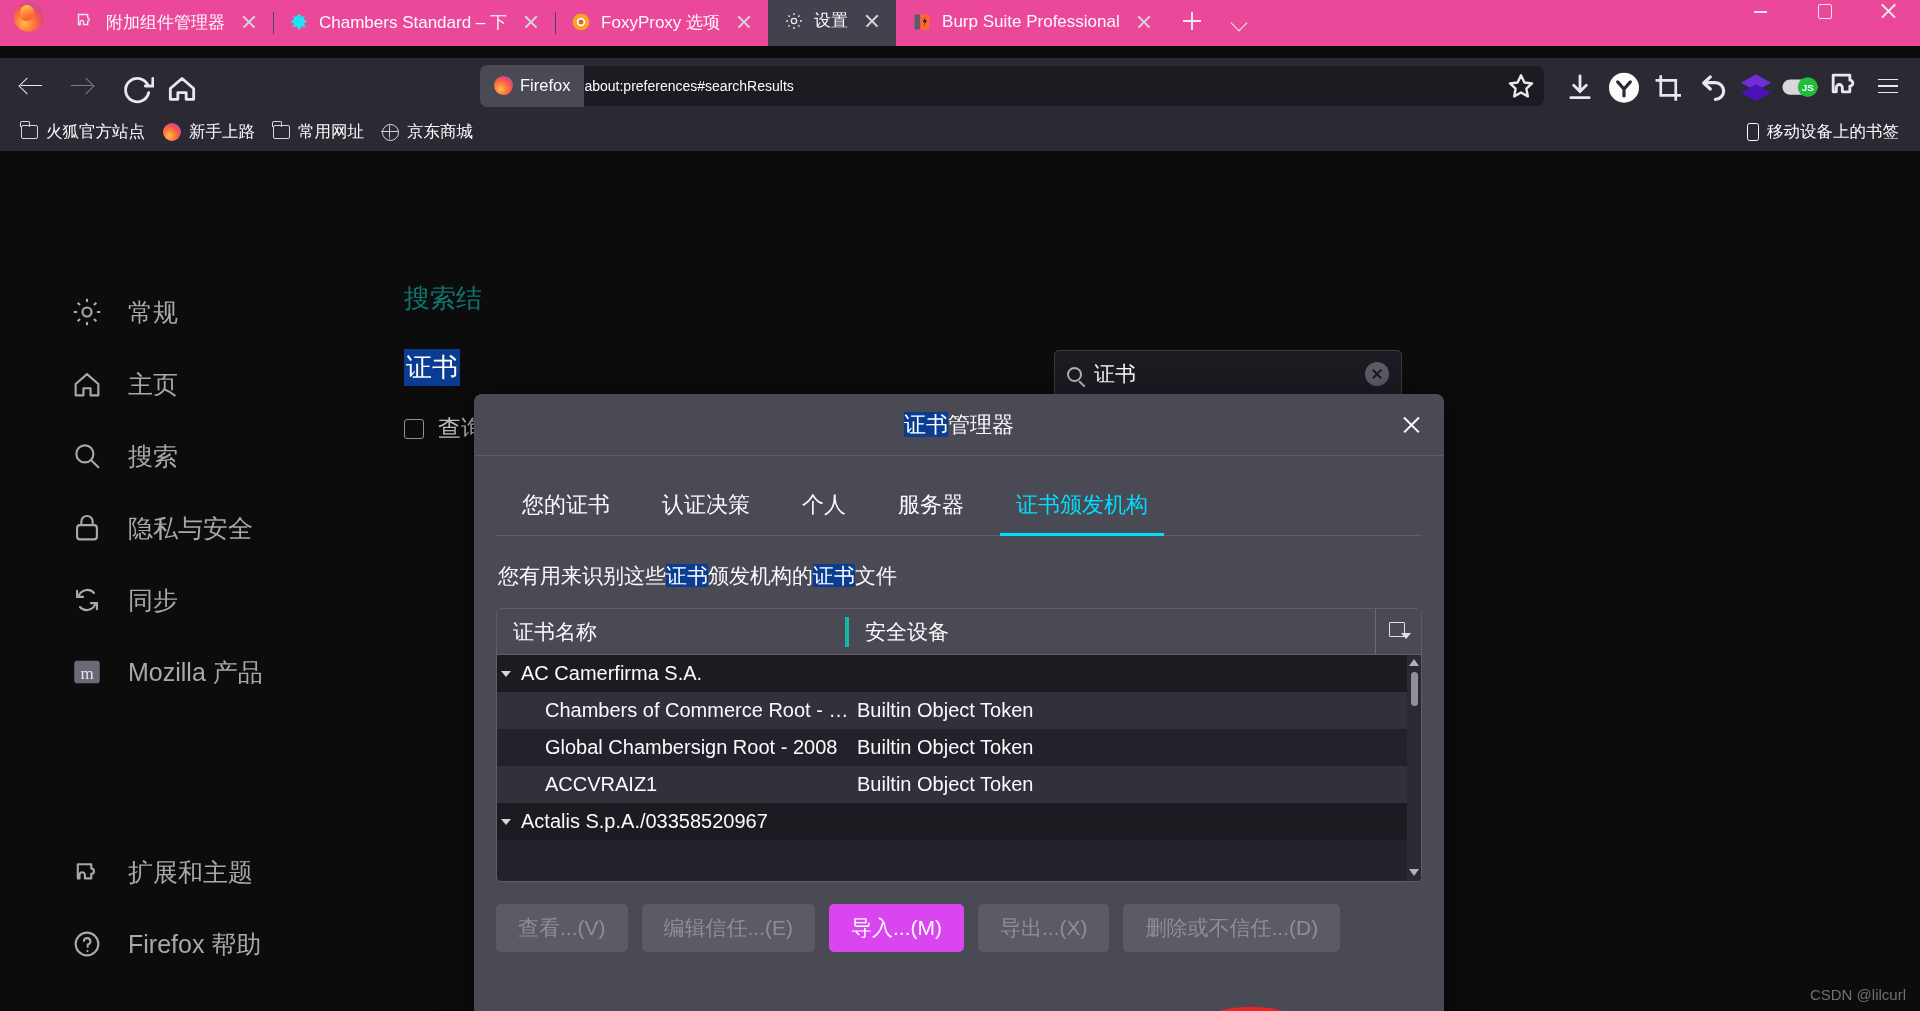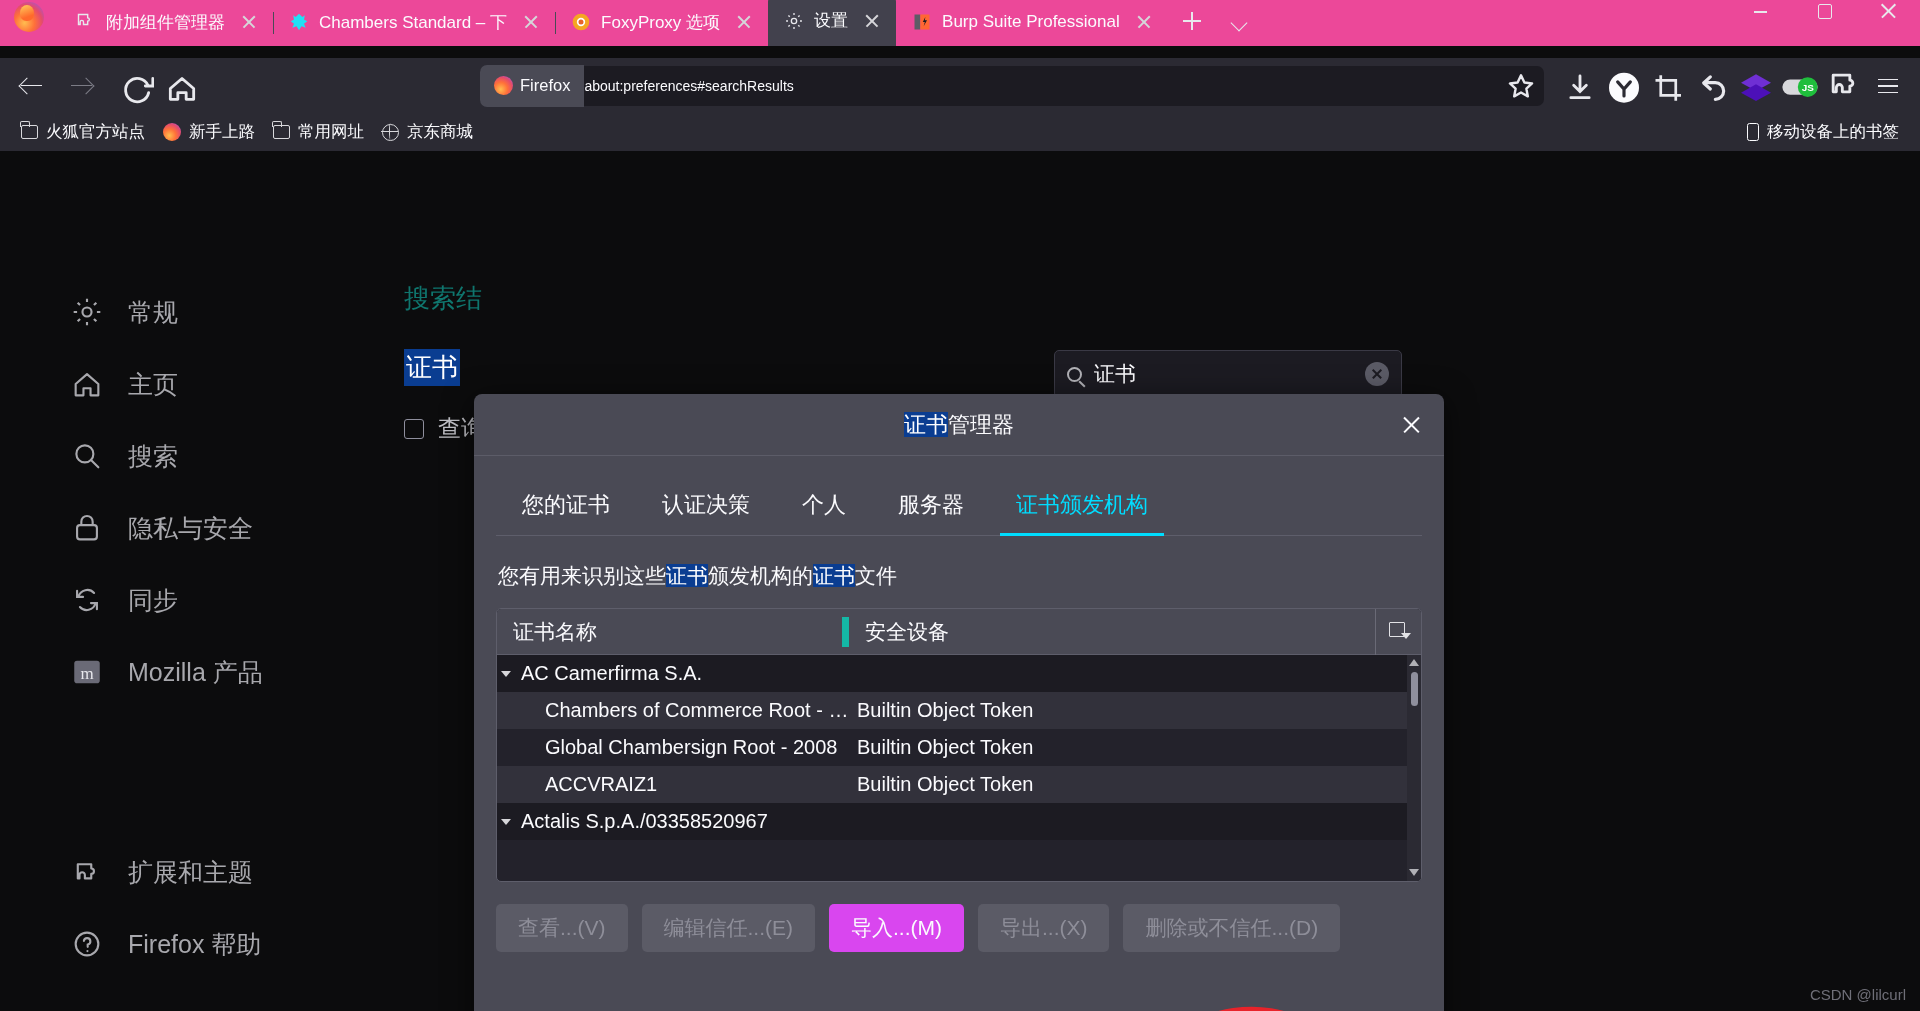--- a/index.html
+++ b/index.html
@@ -224,21 +224,21 @@
 
   .table {
     flex: none; height: 274px; border: 1px solid #5e5e6b; border-radius: 5px;
     background: #23222b; display: flex; flex-direction: column; overflow: hidden; position: relative;
   }
   .thead {
     display: flex; align-items: center; height: 46px; background: #4a4a55;
     border-bottom: 1px solid #5e5e6b; flex: none;
   }
   .th { color: #fbfbfe; font-size: 21px; padding-left: 16px; }
-  .th.c1 { width: 352px; border-right: 7px solid #14b8a6; height: 30px; display: flex; align-items: center; }
+  .th.c1 { width: 352px; border-right: 4px solid #14b8a6; height: 30px; display: flex; align-items: center; }
   .th.c2 { flex: 1; }
   .th-picker { width: 46px; height: 46px; position: relative; border-left: 1px solid #6a6a76; }
   .th-picker::before {
     content: ""; position: absolute; left: 13px; top: 13px; width: 14px; height: 13px;
     border: 1.7px solid #e2e2e6; border-radius: 1px;
   }
   .th-picker::after {
     content: ""; position: absolute; left: 25px; top: 24px; width: 0; height: 0;
     border-left: 5px solid transparent; border-right: 5px solid transparent; border-top: 6px solid #e2e2e6;
   }

